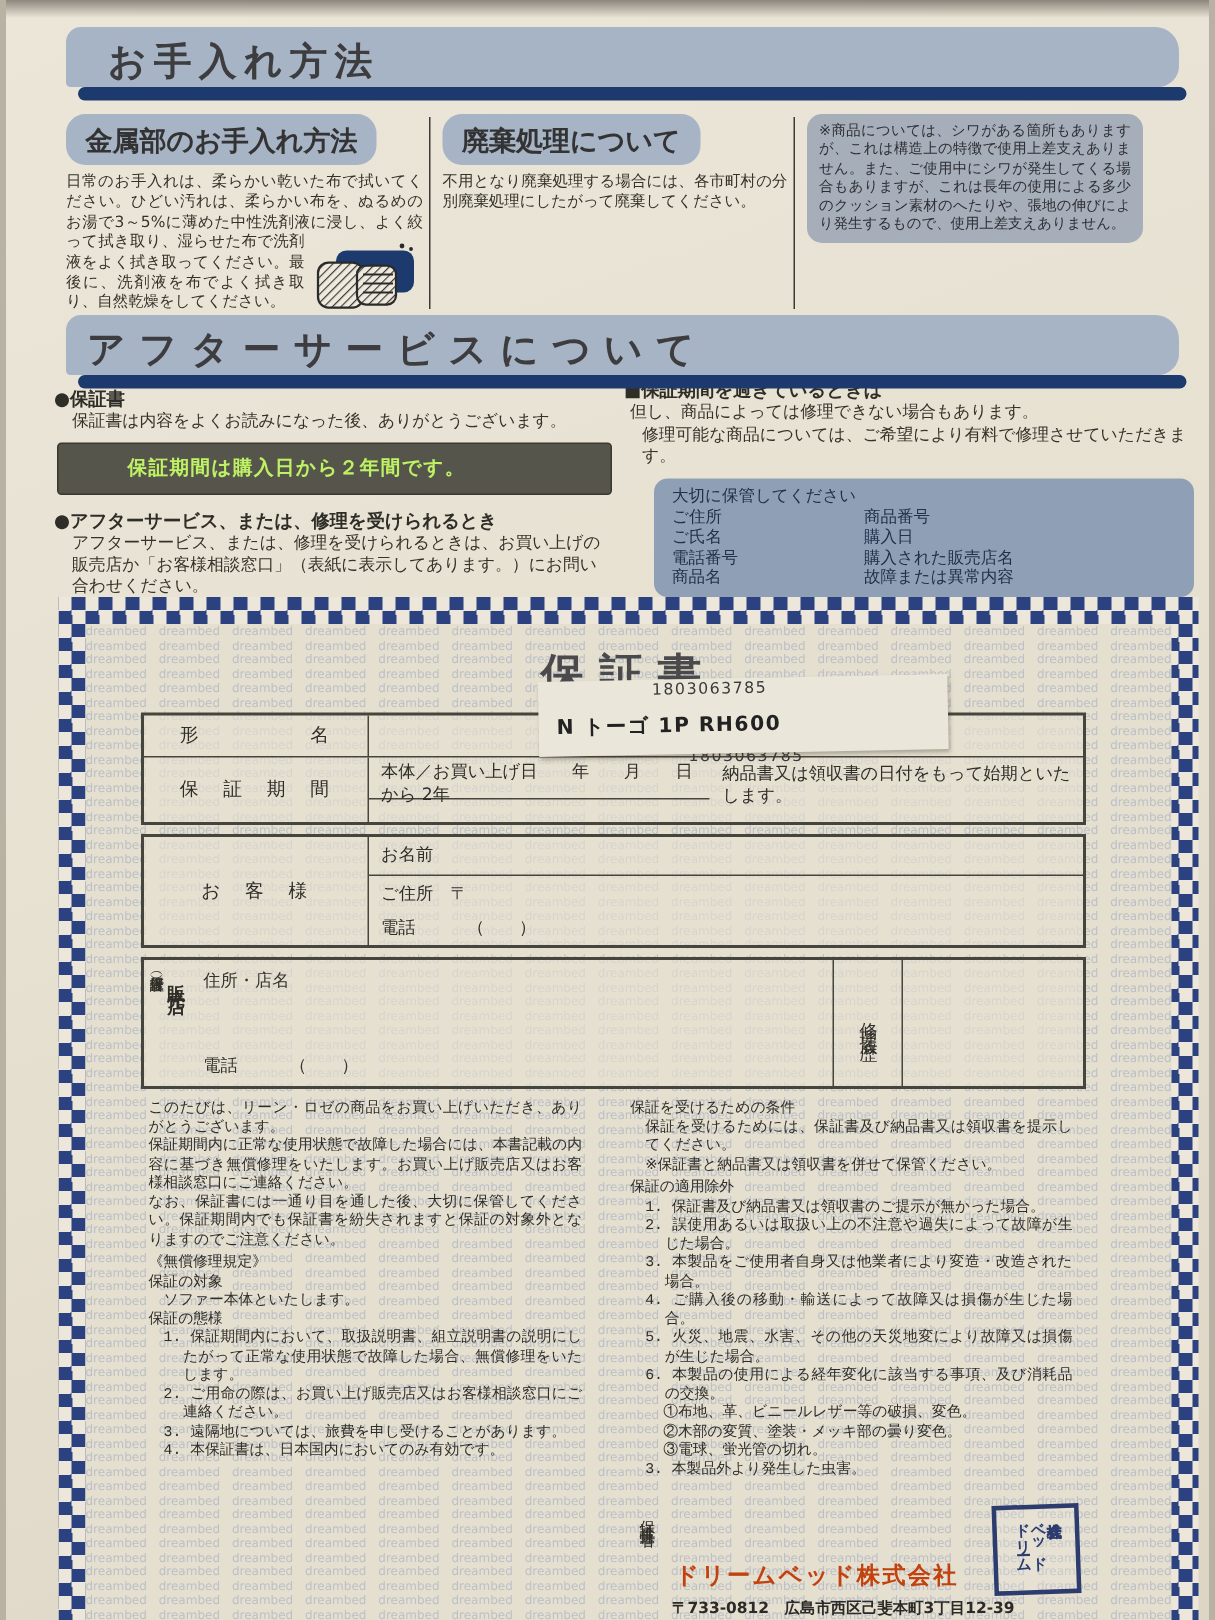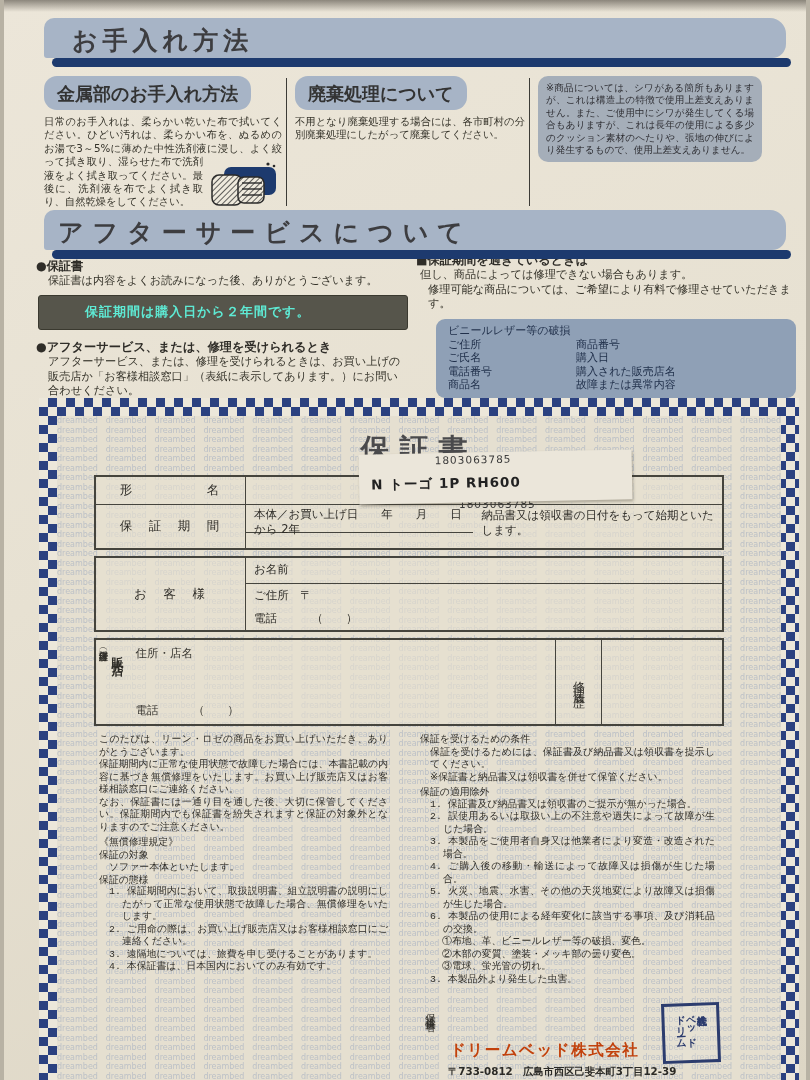--- a/index.html
+++ b/index.html
@@ -32,21 +32,21 @@
   .notebox{background:#a5aeb9;border-radius:10px;padding:6px 8px;font-size:9.6px;
     line-height:12.4px;color:#2e2e33;text-align:justify;}
 
   
   .after-cols{position:absolute;left:32px;top:258px;width:752px;height:140px;display:flex;align-items:flex-end;}
   .acolL{width:372px;}
   .acolR{width:380px;padding-left:8px;}
   .bullhead{font-size:12.2px;font-weight:bold;color:#2f2d28;line-height:15px;}
   .btxt{font-size:11.2px;line-height:14.2px;padding-left:12px;color:#343229;}
   .darkbox{width:322px;background:#56554b;border:1px solid #3a392f;border-radius:3px;
-    color:#5eead4;font-size:13px;font-weight:bold;letter-spacing:1px;
+    color:#bef264;font-size:13px;font-weight:bold;letter-spacing:1px;
     padding:7px 0 8px 46px;margin:7px 0 10px 2px;}
   .contactbox{background:#8fa0b6;border-radius:9px;color:#21304b;width:336px;
     margin:8px 0 0 20px;padding:5px 12px 6px;font-size:11px;line-height:13.6px;}
   .c-row{display:flex;}
   .c-row .cl{width:128px;}
 
   
   .warranty{position:absolute;left:35px;top:398px;width:760px;height:682px;box-sizing:border-box;
     padding:18px 18px 0 18px;
     background:conic-gradient(#2b4180 0 90deg,#ece7da 0 180deg,#2b4180 0 270deg,#ece7da 0 360deg);
@@ -158,21 +158,21 @@
       <div class="bullhead">●アフターサービス、または、修理を受けられるとき</div>
       <div class="btxt">アフターサービス、または、修理を受けられるときは、お買い上げの販売店か「お客様相談窓口」（表紙に表示してあります。）にお問い合わせください。</div>
     </div>
     <div class="acolR">
       <div class="bullhead">■保証期間中は</div>
       <div class="btxt">保証書の規定に従って修理させていただきます。</div>
       <div class="bullhead">■保証期間を過ぎているときは</div>
       <div class="btxt" style="padding-left:4px">但し、商品によっては修理できない場合もあります。</div>
       <div class="btxt">修理可能な商品については、ご希望により有料で修理させていただきます。</div>
       <div class="contactbox">
-        <div>ビニールレザー等の破損</div>
+        <div>大切に保管してください</div>
         <div class="c-row">
           <span class="cl">ご住所</span>
           <span>商品番号</span>
         </div>
         <div class="c-row">
           <span class="cl">ご氏名</span>
           <span>購入日</span>
         </div>
         <div class="c-row">
           <span class="cl">電話番号</span>

